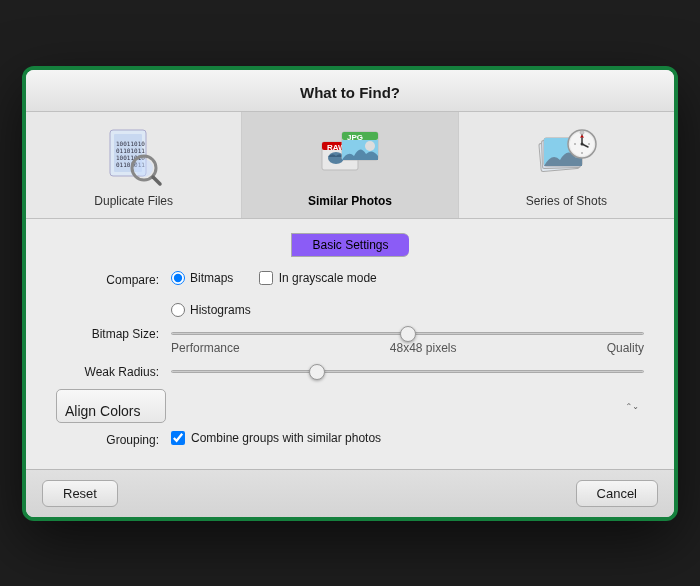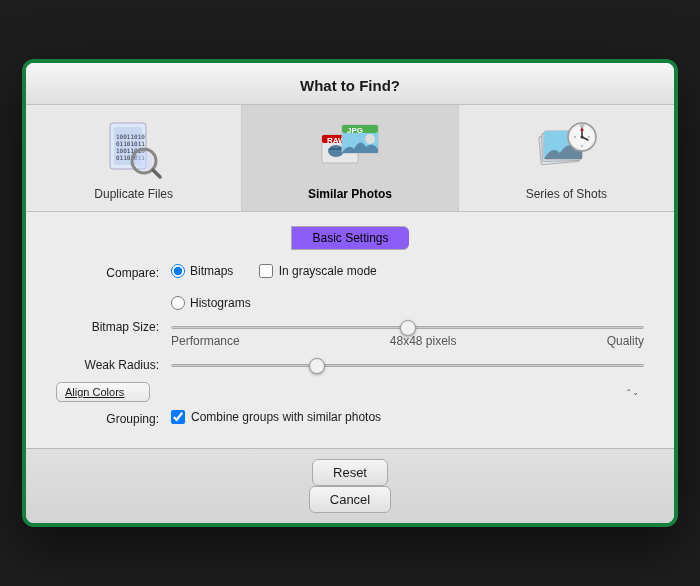--- a/index.html
+++ b/index.html
@@ -202,31 +202,30 @@
     .slider-labels {
       display: flex;
       justify-content: space-between;
       font-size: 12px;
       color: #555;
       margin-top: -2px;
     }
 
     
     .dropdown-select {
-      padding: 3px 24px 3px 8px;
-      font-size: 11px;
+      padding: 13px 24px 3px 8px;
+      font-size: 14px;
       background: linear-gradient(to bottom, #f8f8f8, #e8e8e8);
       border: 1px solid #aaa;
       border-radius: 5px;
       color: #1a1a1a;
       cursor: pointer;
       -webkit-appearance: none;
       appearance: none;
       position: relative;
-      text-decoration: underline;
     }
 
     .select-wrapper {
       position: relative;
       display: inline-block;
     }
 
     .select-wrapper::after {
       content: "⌃⌄";
       position: absolute;
@@ -254,21 +253,20 @@
     }
 
     
     .footer {
       background: linear-gradient(to bottom, #e0e0e0, #d4d4d4);
       border-top: 1px solid #b8b8b8;
       display: flex;
       justify-content: space-between;
       align-items: center;
       padding: 10px 16px;
-      flex-direction: column;
     }
 
     .footer-right {
       display: flex;
       gap: 8px;
     }
 
     .btn {
       padding: 5px 20px;
       border-radius: 6px;

